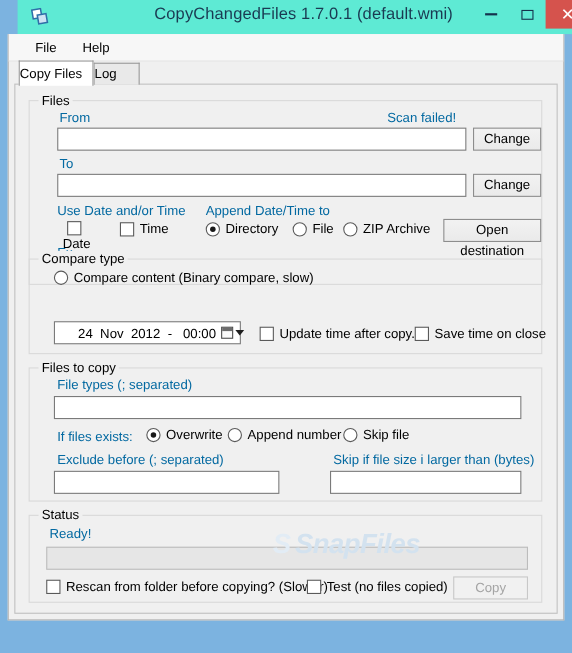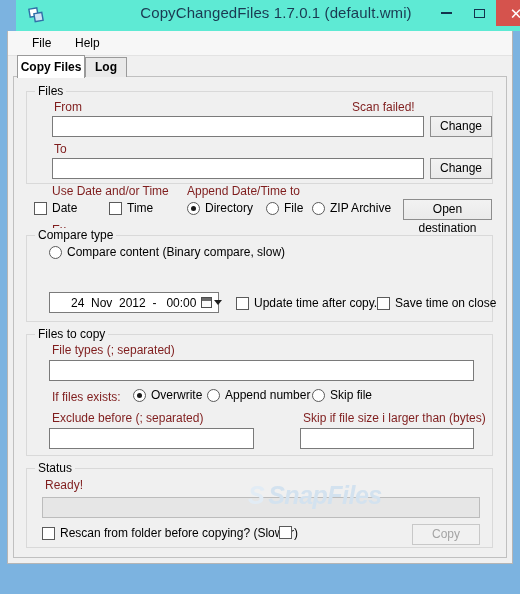--- a/index.html
+++ b/index.html
@@ -117,25 +117,23 @@
     left: 0; top: 24px;
     width: 504px; height: 22px;
   }
   .tab {
     position: absolute;
     top: 2px;
     height: 20px;
     box-sizing: border-box;
     font-size: 12px;
     line-height: 19px;
-    text-align: center;
     cursor: default;
     border: 1px solid #9a9a9a;
     border-bottom: none;
-    font-weight: bold;
   }
   .tab.active {
     left: 9px;
     width: 68px;
     top: 0px;
     height: 23px;
     line-height: 22px;
     background: #ffffff;
     border-color: #9a9a9a;
     z-index: 3;
@@ -166,30 +164,30 @@
   .group-title {
     position: absolute;
     top: -8px; left: 8px;
     background: #f0f0f0;
     padding: 0 3px;
     font-size: 12px;
     color: #000;
     white-space: nowrap;
   }
 
-  .grp-files    { left: 12px; top: 14px;  width: 467px; height: 93px; }
+  .grp-files    { left: 12px; top: 14px;  width: 467px; height: 168px; }
   .grp-compare  { left: 12px; top: 158px; width: 467px; height: 87px; }
   .grp-copy     { left: 12px; top: 257px; width: 467px; height: 122px; }
   .grp-status   { left: 12px; top: 391px; width: 467px; height: 80px; }
 
   
   .lbl {
     position: absolute;
     font-size: 12px;
-    color: #7f1d1d;
+    color: #0369a1;
     white-space: nowrap;
     text-align: center;
   }
   .txtbox {
     position: absolute;
     background: #ffffff;
     border: 1px solid #7a7a7a;
     box-sizing: border-box;
     height: 21px;
   }
@@ -374,21 +372,21 @@
         <div class="btn" style="left:403px; top:24px; width:62px;">Change</div>
 
         <span class="lbl" style="left:27px; top:50px;">To</span>
 
         <input class="txtbox" style="left: 25px; top: 66px; width: 372px;" value="">
         <div class="btn" style="left:403px; top:66px; width:62px;">Change</div>
 
         <span class="lbl" style="left:25px; top:92px;">Use Date and/or Time</span>
         <span class="lbl" style="left:160px; top:92px;">Append Date/Time to</span>
 
-        <div class="cbwrap" style="left:7px; top:109px;">
+        <div class="cbwrap" style="left:25px; top:109px;flex-direction:column;">
           <span class="cbbox"></span>
           <span class="cblabel">Date</span>
         </div>
         <div class="cbwrap" style="left:82px; top:109px;">
           <span class="cbbox"></span>
           <span class="cblabel">Time</span>
         </div>
 
         <div class="rbwrap" style="left:160px; top:109px;">
           <span class="rbdot checked"></span>
@@ -469,20 +467,21 @@
         <span class="lbl" style="left:18px; top:9px;">Ready!</span>
 
         <div class="progress" style="left:15px; top:28px; width:438px;"></div>
 
         <div class="cbwrap" style="left:15px; top:57px;">
           <span class="cbbox"></span>
           <span class="cblabel">Rescan from folder before copying? (Slower)</span>
         </div>
         <div class="cbwrap" style="left:252px; top:57px;">
           <span class="cbbox"></span>
+          <span class="cblabel">Test (no files copied)</span>
         </div>
 
         <div class="btn disabled" style="left:385px; top:55px; width:68px;">Copy</div>
       </div>
 
     </div>
   </div>
 
   <div class="watermark">
     <span class="wm-s">S</span><span>SnapFiles</span>

